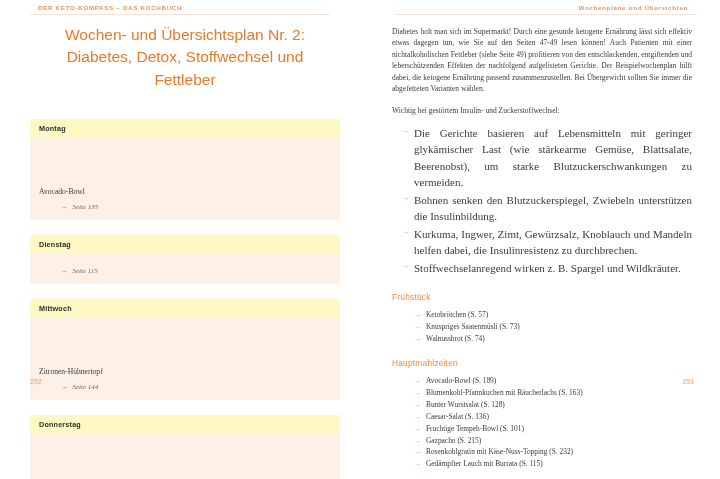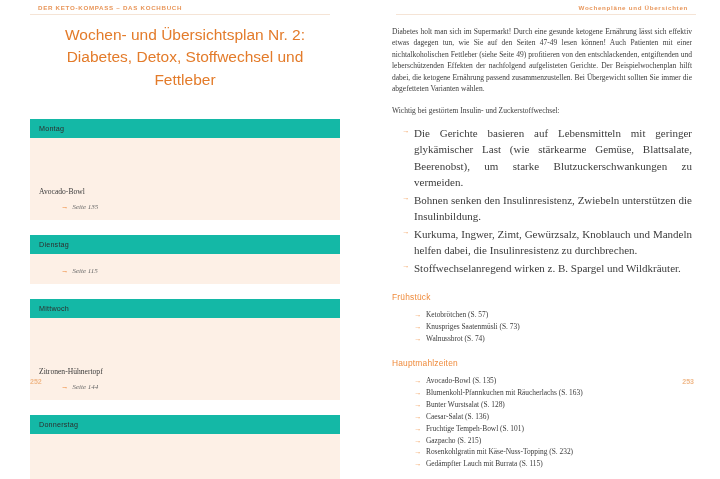--- a/index.html
+++ b/index.html
@@ -71,24 +71,24 @@
     padding: 0 4px;
   }
   .title-line { display: block; }
 
   
   .days { margin-top: 28px; }
 
   .day-card { margin-bottom: 15px; }
 
   .day-head {
-    background: #14b8a6;
+    background: #fef9c3;
     color: #2e2e2e;
     font-family: "Liberation Sans", sans-serif;
-    font-weight: normal;
+    font-weight: bold;
     font-size: 7.2px;
     padding: 5px 9px 5px 9px;
     letter-spacing: 0.2px;
   }
   .day-body {
     background: #fdf0e6;
     padding: 7px 9px 9px 9px;
   }
   .day-dish {
     font-size: 7.6px;
@@ -266,38 +266,38 @@
   </div>
 
   <div class="col-right">
 
     <p class="intro">Diabetes holt man sich im Supermarkt! Durch eine gesunde ketogene Ernährung lässt sich effektiv etwas dagegen tun, wie Sie auf den Seiten 47-49 lesen können! Auch Patienten mit einer nichtalkoholischen Fettleber (siehe Seite 49) profitieren von den entschlackenden, entgiftenden und leberschützenden Effekten der nachfolgend aufgelisteten Gerichte. Der Beispielwochenplan hilft dabei, die ketogene Ernährung passend zusammenzustellen. Bei Übergewicht sollten Sie immer die abgefetteten Varianten wählen.</p>
 
     <p class="lead">Wichtig bei gestörtem Insulin- und Zuckerstoffwechsel:</p>
 
     <ul class="bullets">
       <li>Die Gerichte basieren auf Lebensmitteln mit geringer glykämischer Last (wie stärkearme Gemüse, Blattsalate, Beerenobst), um starke Blutzuckerschwankungen zu vermeiden.</li>
-      <li>Bohnen senken den Insulinresistenz, Zwiebeln unterstützen die Insulinbildung.</li>
+      <li>Bohnen senken den Blutzuckerspiegel, Zwiebeln unterstützen die Insulinbildung.</li>
       <li>Kurkuma, Ingwer, Zimt, Gewürzsalz, Knoblauch und Mandeln helfen dabei, die Insulinresistenz zu durchbrechen.</li>
       <li>Stoffwechselanregend wirken z. B. Spargel und Wildkräuter.</li>
     </ul>
 
     <div class="section-block">
       <div class="section-head">Frühstück</div>
       <ul class="recipes">
         <li>Ketobrötchen (S. 57)</li>
         <li>Knuspriges Saatenmüsli (S. 73)</li>
         <li>Walnussbrot (S. 74)</li>
       </ul>
     </div>
 
     <div class="section-block">
       <div class="section-head">Hauptmahlzeiten</div>
       <ul class="recipes">
-        <li>Avocado-Bowl (S. 135)</li>
+        <li>Avocado-Bowl (S. 189)</li>
         <li>Blumenkohl-Pfannkuchen mit Räucherlachs (S. 163)</li>
         <li>Bunter Wurstsalat (S. 128)</li>
         <li>Caesar-Salat (S. 136)</li>
         <li>Fruchtige Tempeh-Bowl (S. 101)</li>
         <li>Gazpacho (S. 215)</li>
         <li>Rosenkohlgratin mit Käse-Nuss-Topping (S. 232)</li>
         <li>Gedämpfter Lauch mit Burrata (S. 115)</li>
       </ul>
     </div>
 

